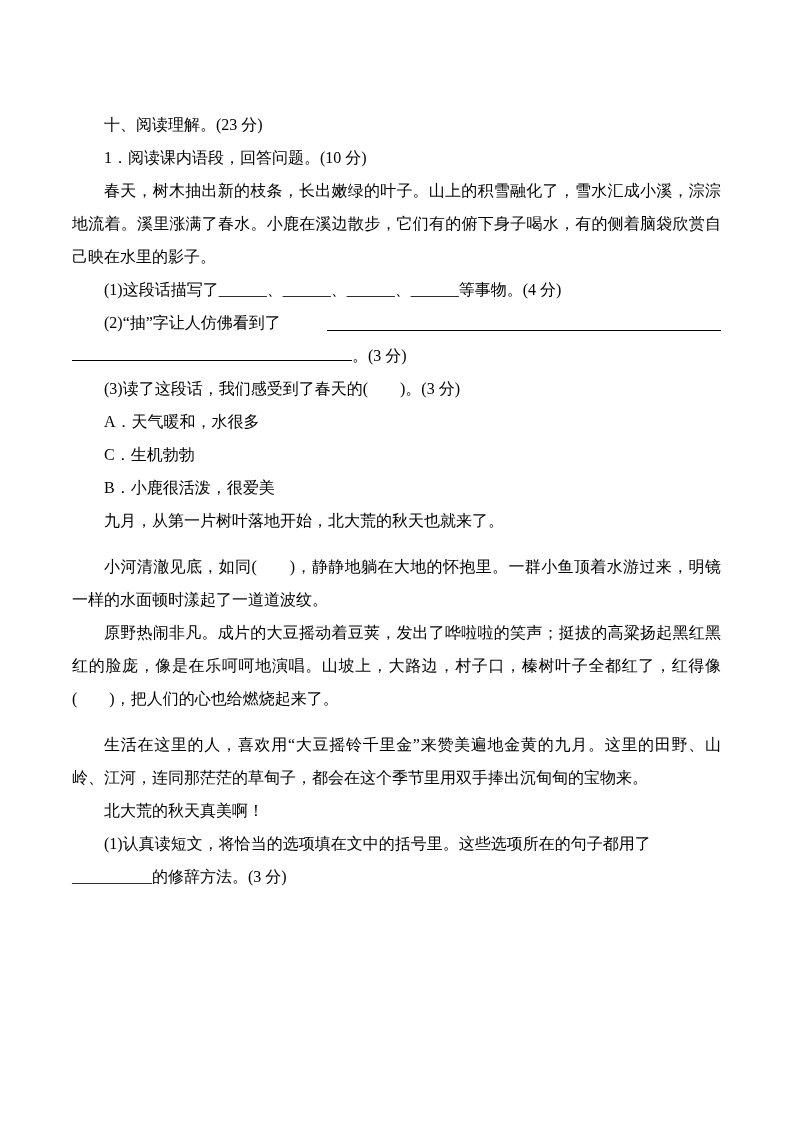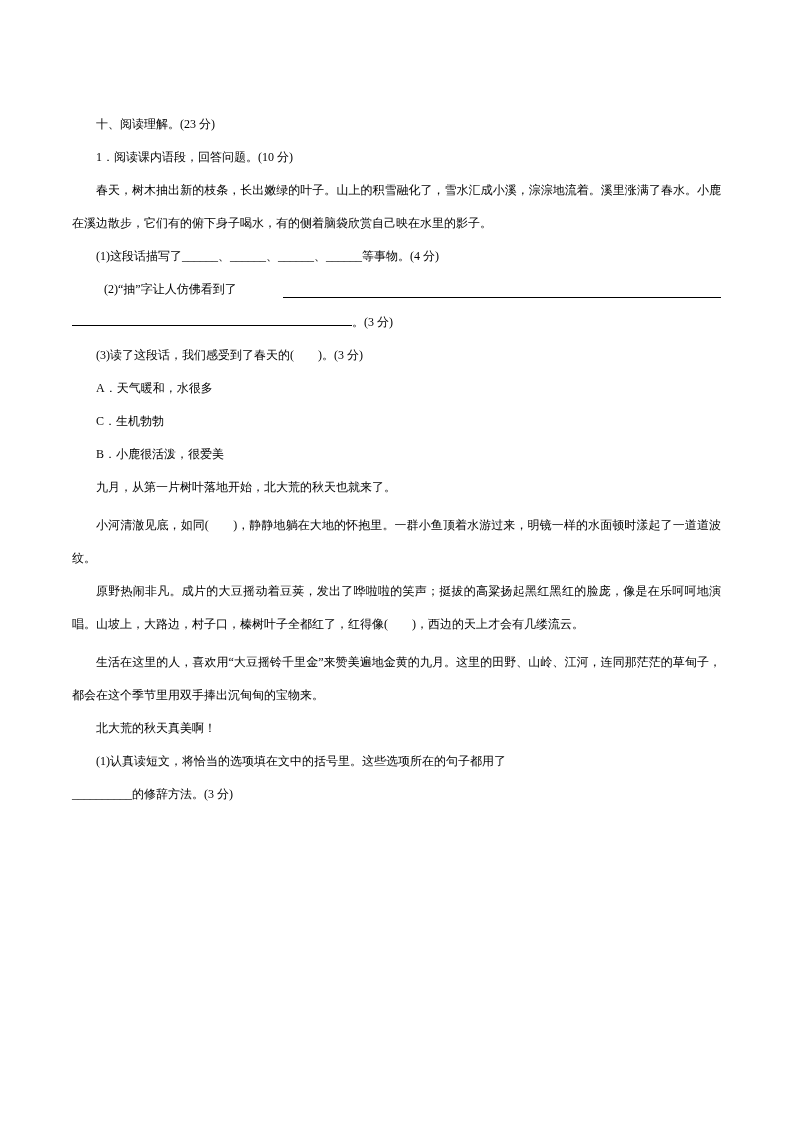--- a/index.html
+++ b/index.html
@@ -4,28 +4,28 @@
 <style>
   html, body { margin: 0; padding: 0; background: #ffffff; }
   .page {
     width: 793px;
     height: 1122px;
     box-sizing: border-box;
     padding: 108px 72px 40px 72px;
     background: #ffffff;
     color: #000000;
     font-family: "Liberation Serif", "DejaVu Serif", serif;
-    font-size: 12px;
+    font-size: 16px;
     line-height: 33px;
     overflow: hidden;
   }
   p { margin: 0; text-align: justify; }
   .indent { text-indent: 2em; }
   .center-title { text-align: center; font-weight: bold; }
-  .mt { margin-top: 5px; }
+  .mt { margin-top: 13px; }
   .fill-line { display: flex; padding-left: 32px; text-align: left; gap: 46px; }
   .fill-line .prefix { white-space: nowrap; flex: 0 0 auto; }
   .fill-rest {
     flex: 1 1 auto;
     border-bottom: 1px solid #000;
     margin-bottom: 8px;
   }
   .blank-fixed {
     display: inline-block;
     width: 280px;
@@ -56,20 +56,20 @@
   <p class="indent">(3)读了这段话，我们感受到了春天的(　　)。(3 分)</p>
 
   <p class="indent">A．天气暖和，水很多</p>
   <p class="indent">C．生机勃勃</p>
   <p class="indent">B．小鹿很活泼，很爱美</p>
 
 
 
   <p class="indent">九月，从第一片树叶落地开始，北大荒的秋天也就来了。</p>
   <p class="indent mt">小河清澈见底，如同(　　)，静静地躺在大地的怀抱里。一群小鱼顶着水游过来，明镜一样的水面顿时漾起了一道道波纹。</p>
-  <p class="indent">原野热闹非凡。成片的大豆摇动着豆荚，发出了哗啦啦的笑声；挺拔的高粱扬起黑红黑红的脸庞，像是在乐呵呵地演唱。山坡上，大路边，村子口，榛树叶子全都红了，红得像(　　)，西边的天上才会有几缕流云。</p>
+  <p class="indent">原野热闹非凡。成片的大豆摇动着豆荚，发出了哗啦啦的笑声；挺拔的高粱扬起黑红黑红的脸庞，像是在乐呵呵地演唱。山坡上，大路边，村子口，榛树叶子全都红了，红得像(　　)，把人们的心也给燃烧起来了。</p>
   <p class="indent mt">生活在这里的人，喜欢用“大豆摇铃千里金”来赞美遍地金黄的九月。这里的田野、山岭、江河，连同那茫茫的草甸子，都会在这个季节里用双手捧出沉甸甸的宝物来。</p>
   <p class="indent">北大荒的秋天真美啊！</p>
 
   <p class="indent">(1)认真读短文，将恰当的选项填在文中的括号里。这些选项所在的句子都用了</p>
   <p>__________的修辞方法。(3 分)</p>
 
 </div>
 
 </body></html>

